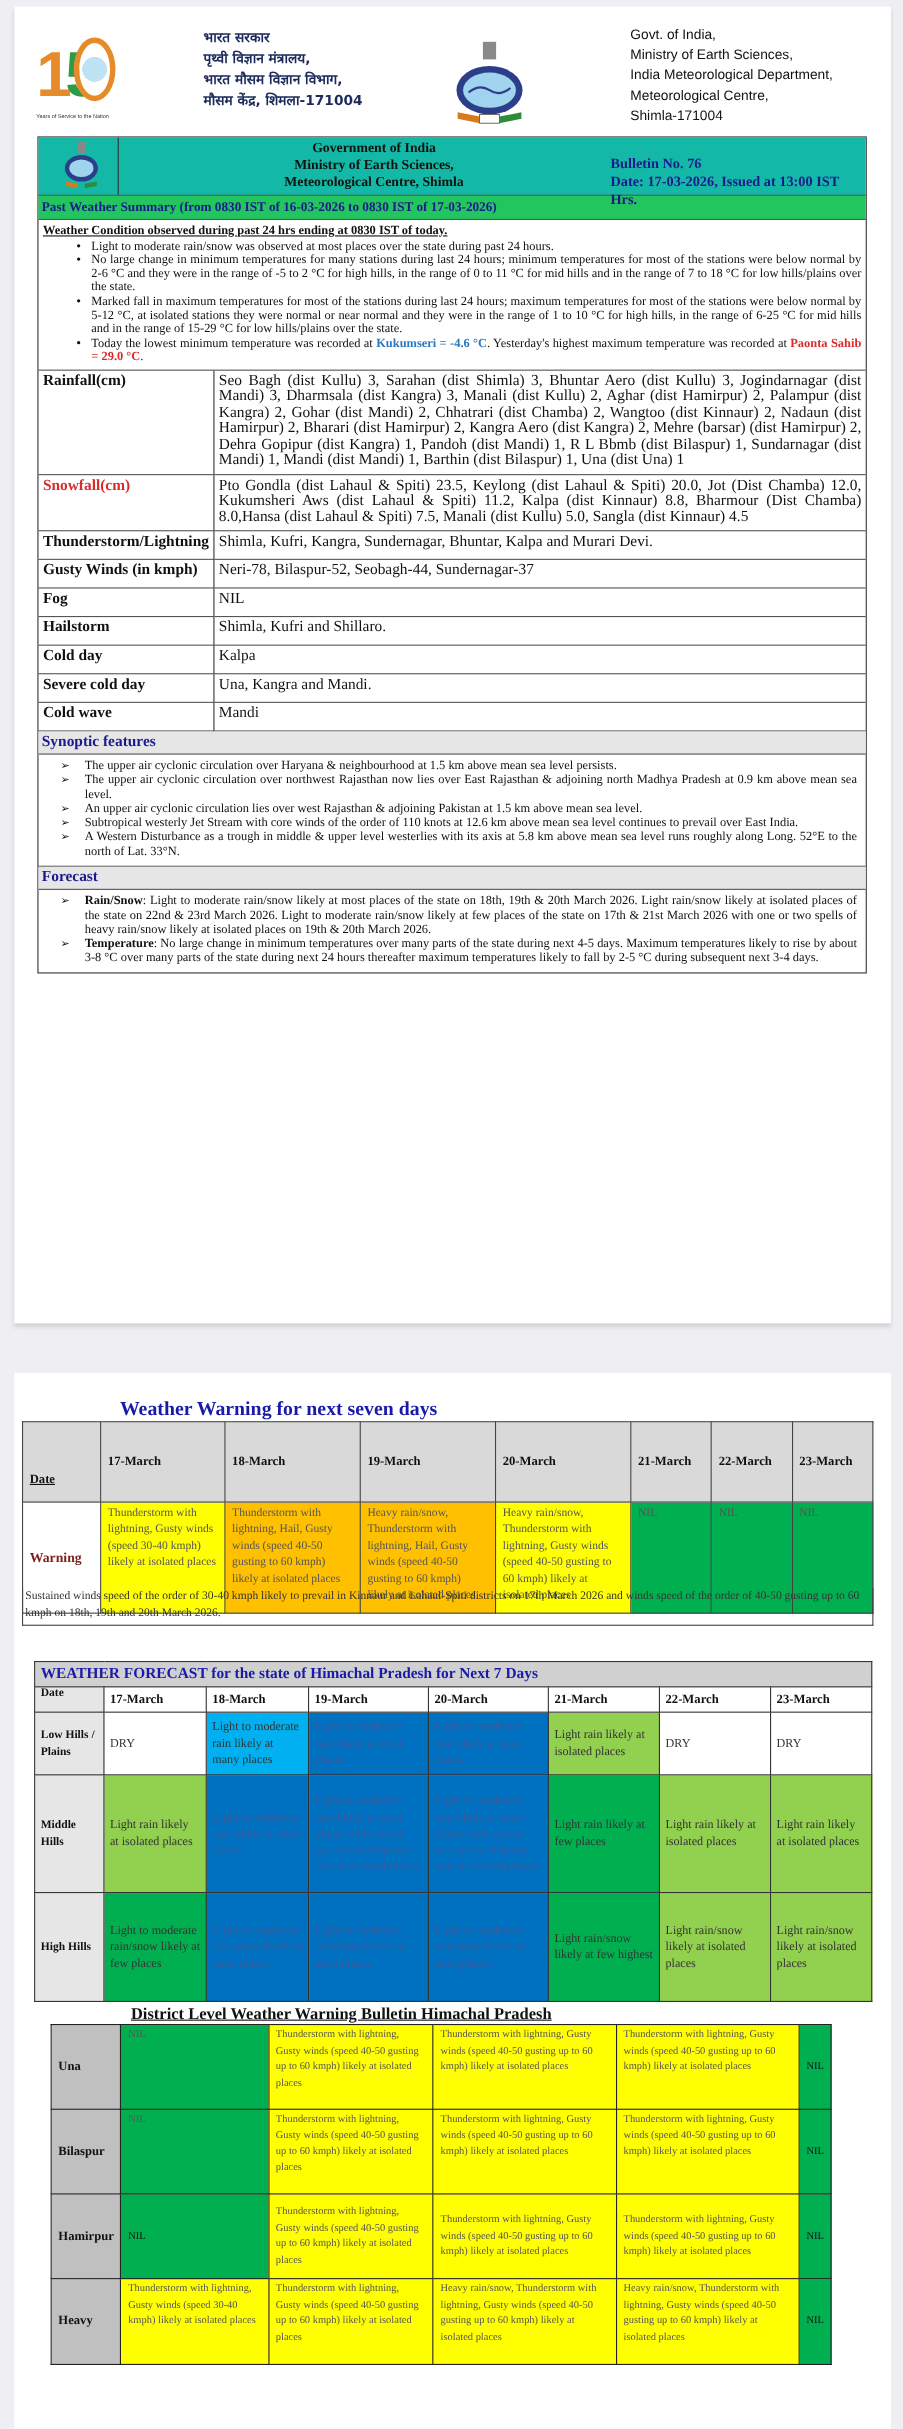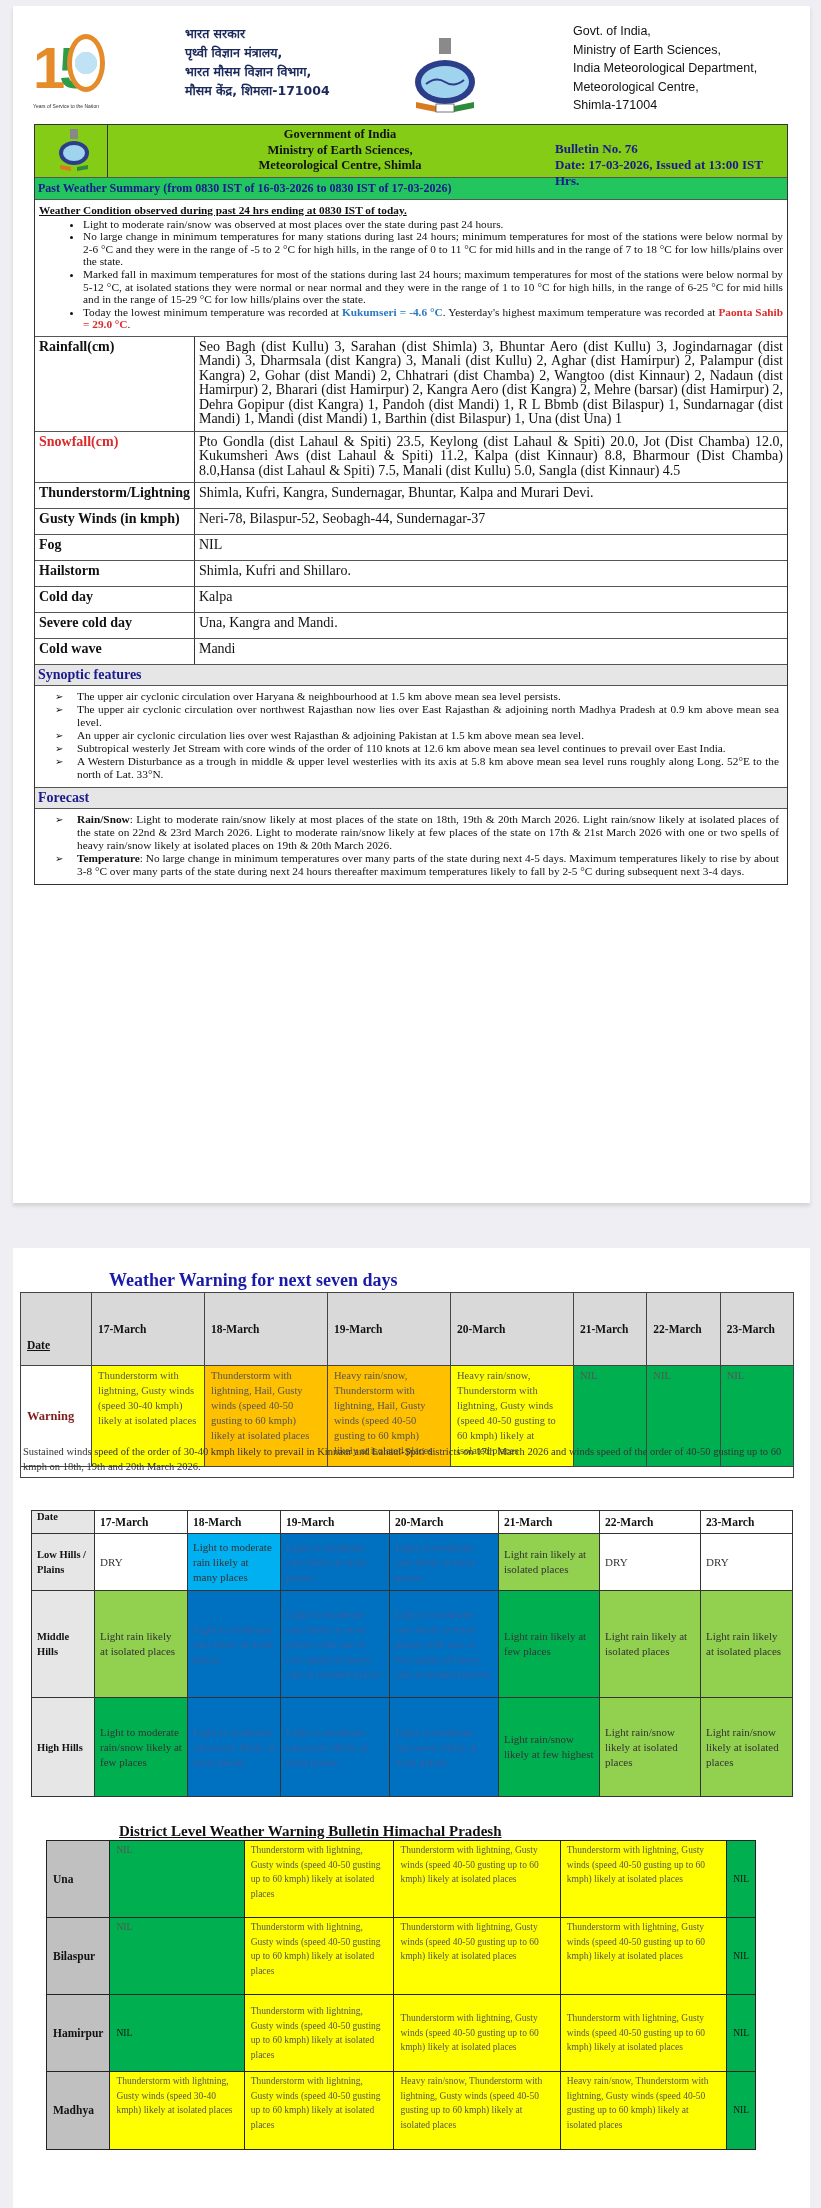--- a/index.html
+++ b/index.html
@@ -15,21 +15,21 @@
   .logo150 .d1 { color:#e58b2a; }
   .logo150 .d5 { color:#2e9b46; }
   .logo150 .ring { position:absolute; left:34px; top:8px; width:38px; height:58px; border:5px solid #e58b2a; border-radius:50%; box-sizing:border-box; background:radial-gradient(circle,#bfe3f4 0 40%,#fff 41%); }
   .logo150 .tag { position:absolute; left:0; top:77px; font-size:5px; color:#333; font-family:"Liberation Sans", sans-serif; white-space:nowrap; }
   .hindi { position:absolute; left:172px; top:18px; font-family:"DejaVu Sans", sans-serif; font-weight:bold; color:#1b2a5a; font-size:12.5px; line-height:19px; }
   .emblem { position:absolute; left:393px; top:30px; width:78px; height:78px; }
   .eng { position:absolute; left:560px; top:16px; font-family:"Liberation Sans", sans-serif; font-size:12.5px; line-height:18.5px; color:#111; }
 
   
   .frame { position:absolute; left:21px; top:118px; width:754px; border:1.5px solid #333; box-sizing:border-box; }
-  .band { height:52px; background:#84cc16; border-bottom:1.5px solid #555; position:relative;padding-left:48px; }
+  .band { height:52px; background:#14b8a6; border-bottom:1.5px solid #555; position:relative;padding-left:48px; }
   .band .seal { position:absolute; left:22px; top:4px; width:34px; height:42px; }
   .band .vline { position:absolute; left:72px; top:0; bottom:0; border-left:1.5px solid #333; }
   .band .org { position:absolute; left:205px; top:2px; width:200px; text-align:center; font-weight:bold; font-size:12.5px; line-height:15.5px; }
   .band .bul2 { position:absolute; left:520px; top:16px; color:#1a1a8e; font-weight:bold; font-size:13px; line-height:16px; }
   .pws { height:21px; line-height:21px; padding-left:3px; color:#1a1a8e; font-weight:bold; font-size:12px; background:#22c55e; border-bottom:1.5px solid #555; }
   .wc { padding:4px 4px 5px 4px; font-size:11.3px; line-height:12.6px; border-bottom:1.5px solid #555; }
   .wc .ttl { font-weight:bold; text-decoration:underline; margin-bottom:1px; }
   .wc ul { margin:0; padding-left:44px; }
   .wc li { text-align:justify; }
   .blue { color:#2a78c2; font-weight:bold; }
@@ -232,20 +232,23 @@
       <td class="wcell" style="background: rgb(0, 176, 80);">NIL</td>
       <td class="wcell" style="background: rgb(0, 176, 80);">NIL</td>
       <td class="wcell" style="background: rgb(0, 176, 80);">NIL</td>
     </tr>
   </tbody>
     </table>
   <div class="ww-note" style="top:196px">Sustained winds speed of the order of 30-40 kmph likely to prevail in Kinnaur and Lahaul-Spiti districts on 17th March 2026 and winds speed of the order of 40-50 gusting up to 60 kmph on 18th, 19th and 20th March 2026.</div>
 
   <table class="f7" style="top:262px">
     <tbody>
+        <tr class="t">
+          <td colspan="8">WEATHER FORECAST for the state of Himachal Pradesh for Next 7 Days</td>
+        </tr>
     <tr class="h">
       <td class="first" style="width:52px">Date</td>
       <td style="width:82px">17-March</td>
       <td style="width:82px">18-March</td>
       <td style="width:98px">19-March</td>
       <td style="width:98px">20-March</td>
       <td style="width:90px">21-March</td>
       <td style="width:90px">22-March</td>
       <td>23-March</td>
     </tr>
@@ -303,21 +306,21 @@
     </tr>
     <tr class="d">
       <td class="dname">Hamirpur</td>
       <td class="dcell nilmid" style="background: rgb(0, 176, 80);">NIL</td>
       <td class="dcell" style="vertical-align: middle; background: rgb(255, 255, 0);">Thunderstorm with  lightning, Gusty winds (speed 40-50 gusting up to 60 kmph) likely at isolated places</td>
       <td class="dcell" style="vertical-align: middle; background: rgb(255, 255, 0);">Thunderstorm with  lightning, Gusty winds (speed 40-50 gusting up to 60 kmph) likely at isolated places</td>
       <td class="dcell" style="vertical-align: middle; background: rgb(255, 255, 0);">Thunderstorm with  lightning, Gusty winds (speed 40-50 gusting up to 60 kmph) likely at isolated places</td>
       <td class="dcell nilmid" style="background: rgb(0, 176, 80);">NIL</td>
     </tr>
     <tr class="d" style="height:78px">
-      <td class="dname">Madhya</td>
+      <td class="dname">Heavy</td>
       <td class="dcell" style="background: rgb(255, 255, 0);">Thunderstorm with lightning, Gusty winds (speed 30-40 kmph) likely at isolated places</td>
       <td class="dcell" style="background: rgb(255, 255, 0);">Thunderstorm with  lightning, Gusty winds (speed 40-50 gusting up to 60 kmph) likely at isolated places</td>
       <td class="dcell" style="background: rgb(255, 255, 0);">Heavy rain/snow, Thunderstorm with  lightning, Gusty winds (speed 40-50 gusting up to 60 kmph) likely at isolated places</td>
       <td class="dcell" style="background: rgb(255, 255, 0);">Heavy rain/snow,  Thunderstorm with  lightning, Gusty winds (speed 40-50 gusting up to 60 kmph) likely at isolated places</td>
       <td class="dcell nilmid" style="background: rgb(0, 176, 80);">NIL</td>
     </tr>
   </tbody>
     </table>
 </div>
 

